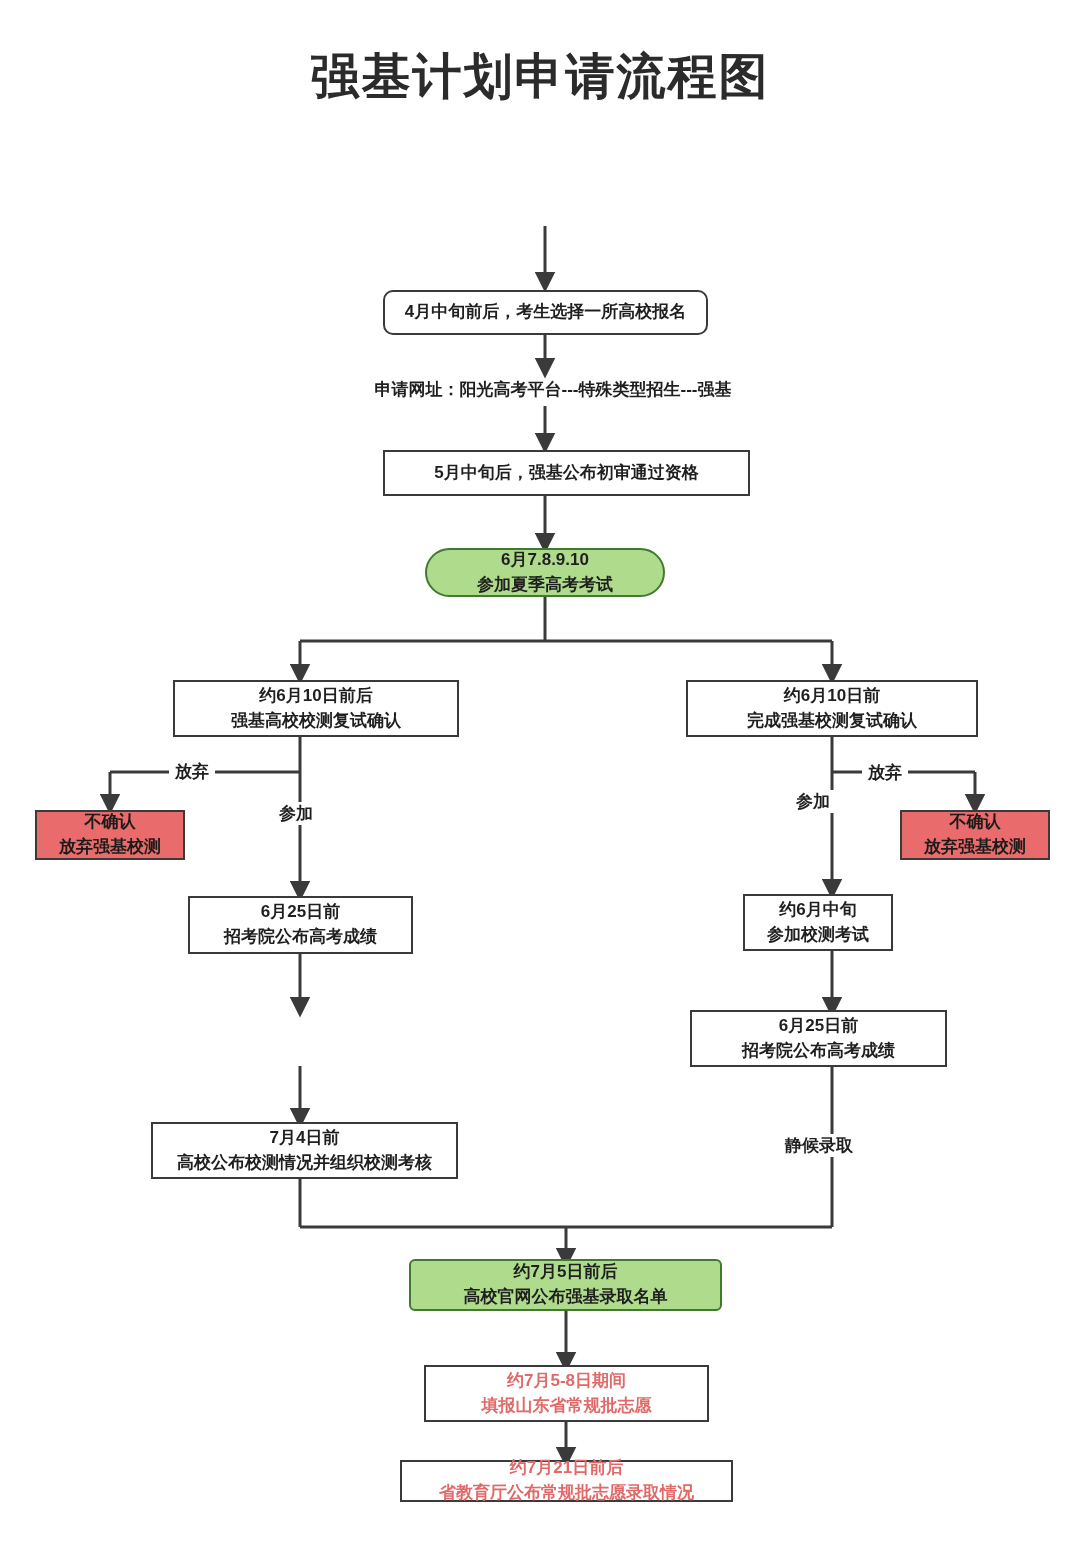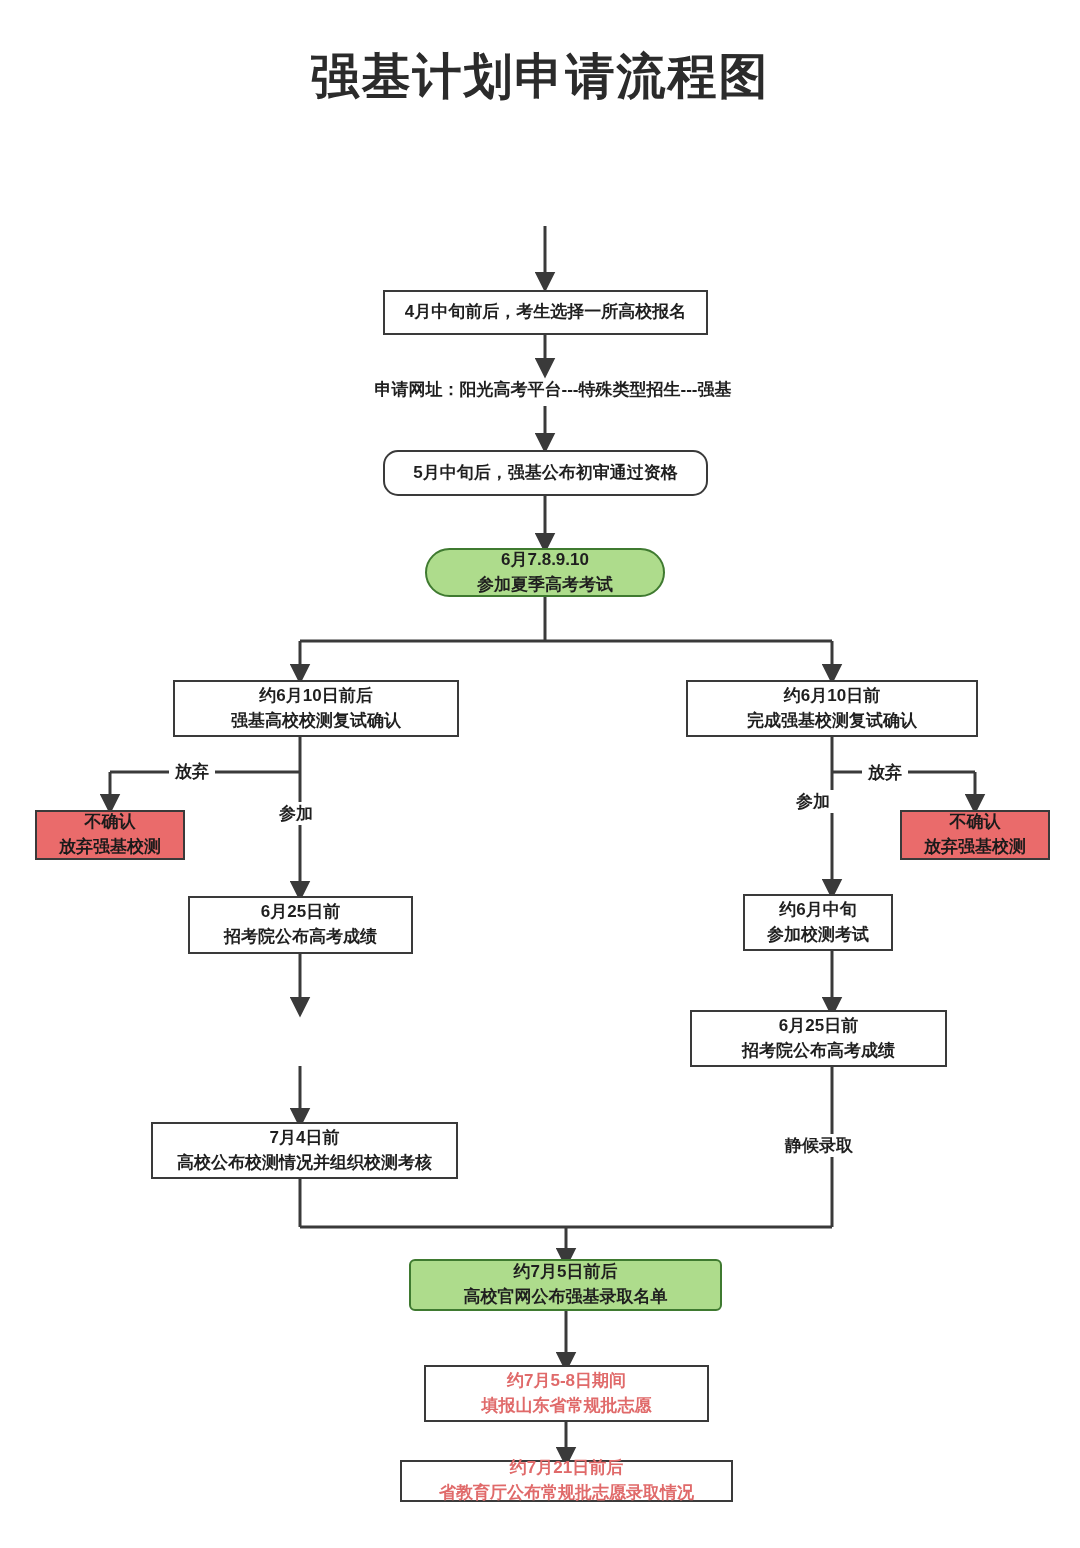--- a/index.html
+++ b/index.html
@@ -122,29 +122,29 @@
       <line x1="300" y1="1227" x2="832" y2="1227"></line>
       <line x1="566" y1="1227" x2="566" y2="1258" marker-end="url(#ah)"></line>
 
       <line x1="566" y1="1310" x2="566" y2="1362" marker-end="url(#ah)"></line>
 
       <line x1="566" y1="1422" x2="566" y2="1457" marker-end="url(#ah)"></line>
     </g>
   </svg>
 
 
-  <div class="node" style="left:383px;top:290px;width:325px;height:45px;">
+  <div class="node" style="left:383px;top:290px;width:325px;height:45px;border-radius:10px;">
     <span class="l">4月中旬前后，考生选择一所高校报名</span>
   </div>
 
   <div class="node plain" style="left:338px;top:373px;width:430px;height:34px;">
     <span class="l">申请网址：阳光高考平台---特殊类型招生---强基</span>
   </div>
 
-  <div class="node" style="left:383px;top:450px;width:325px;height:46px;border-radius:15px;">
+  <div class="node" style="left:383px;top:450px;width:367px;height:46px;">
     <span class="l">5月中旬后，强基公布初审通过资格</span>
   </div>
 
   <div class="node green pill" style="left:425px;top:548px;width:240px;height:49px;">
     <span class="l">6月7.8.9.10</span>
     <span class="l">参加夏季高考考试</span>
   </div>
 
   <div class="node" style="left:173px;top:680px;width:286px;height:57px;">
     <span class="l">约6月10日前后</span>

